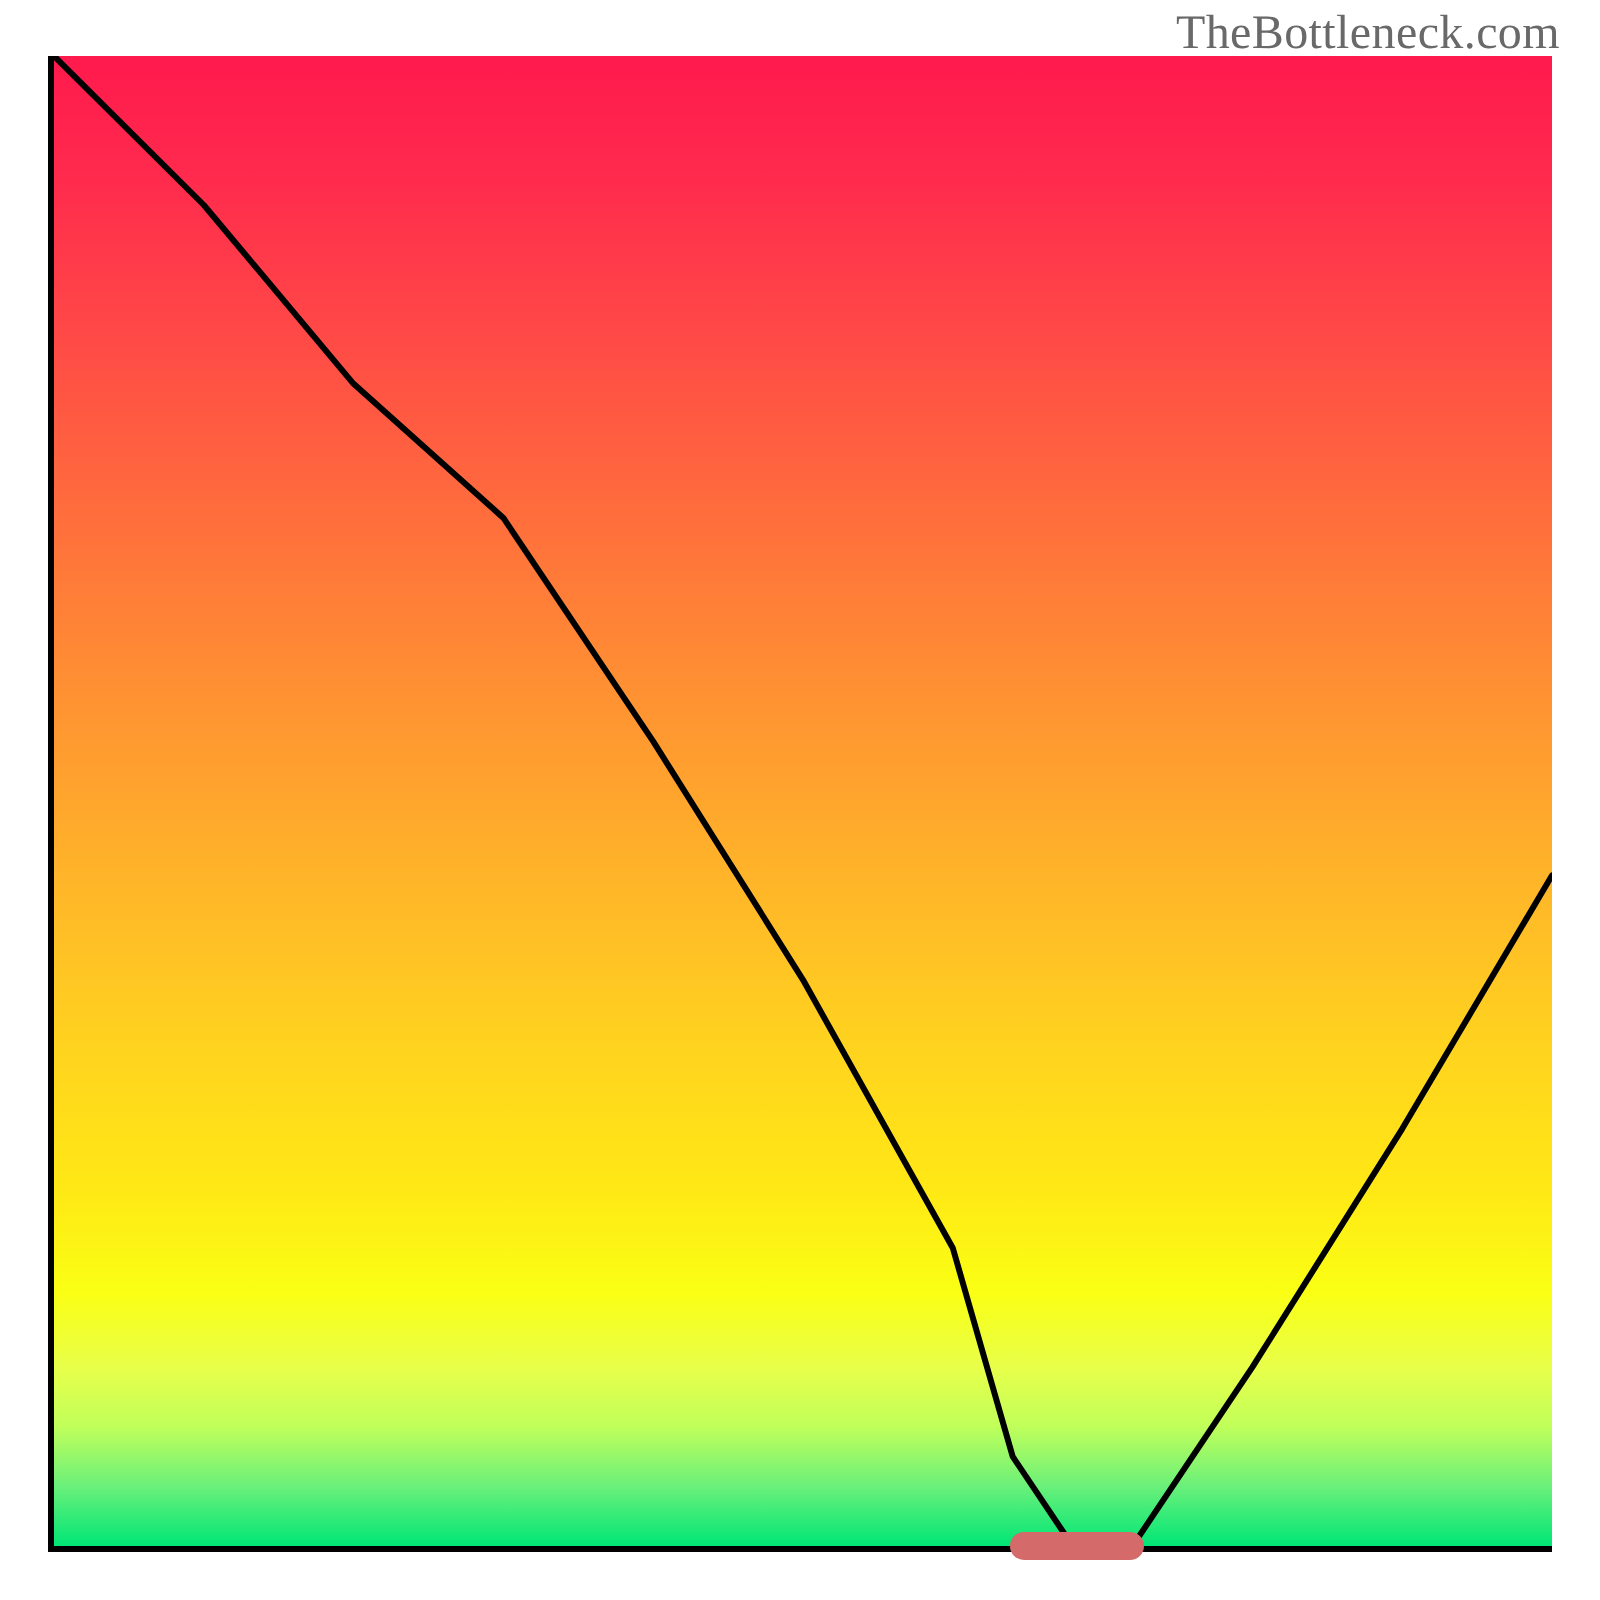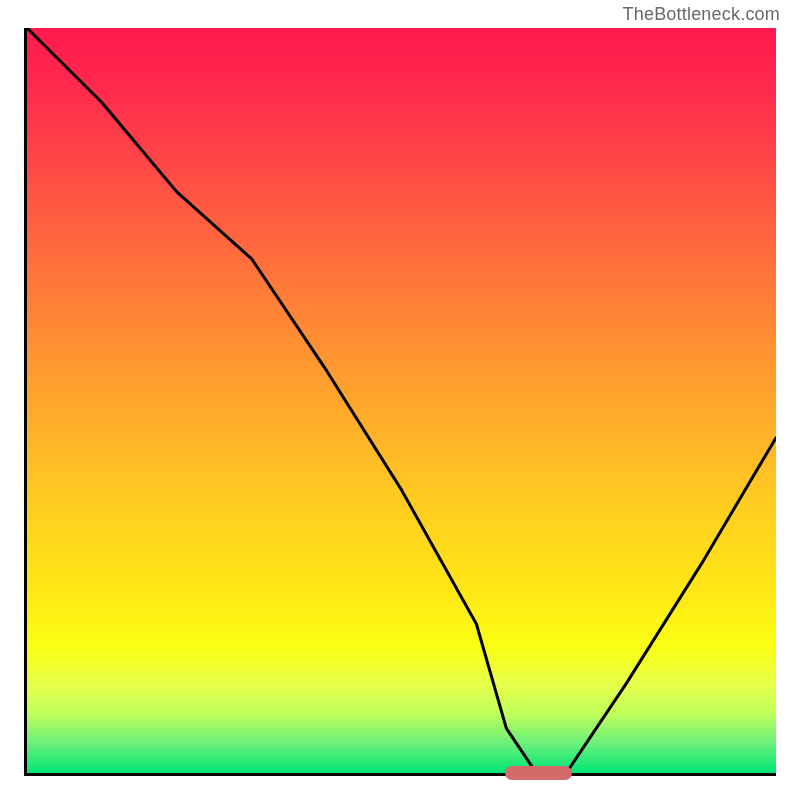--- a/index.html
+++ b/index.html
@@ -8,24 +8,25 @@
     background: #ffffff;
     width: 800px;
     height: 800px;
     position: relative;
     font-family: Arial, Helvetica, sans-serif;
   }
   .watermark {
     position: absolute;
     top: 4px;
     right: 20px;
-    font-size: 18px;
+    font-size: 24px;
     color: #696969;
     font-weight: 500;
     letter-spacing: 0.2px;
+    font-family: Liberation Serif, serif;
   }
   .chart-area {
     position: absolute;
     left: 24px;
     top: 28px;
     width: 752px;
     height: 748px;
     border-left: 3px solid #000;
     border-bottom: 3px solid #000;
     box-sizing: border-box;

